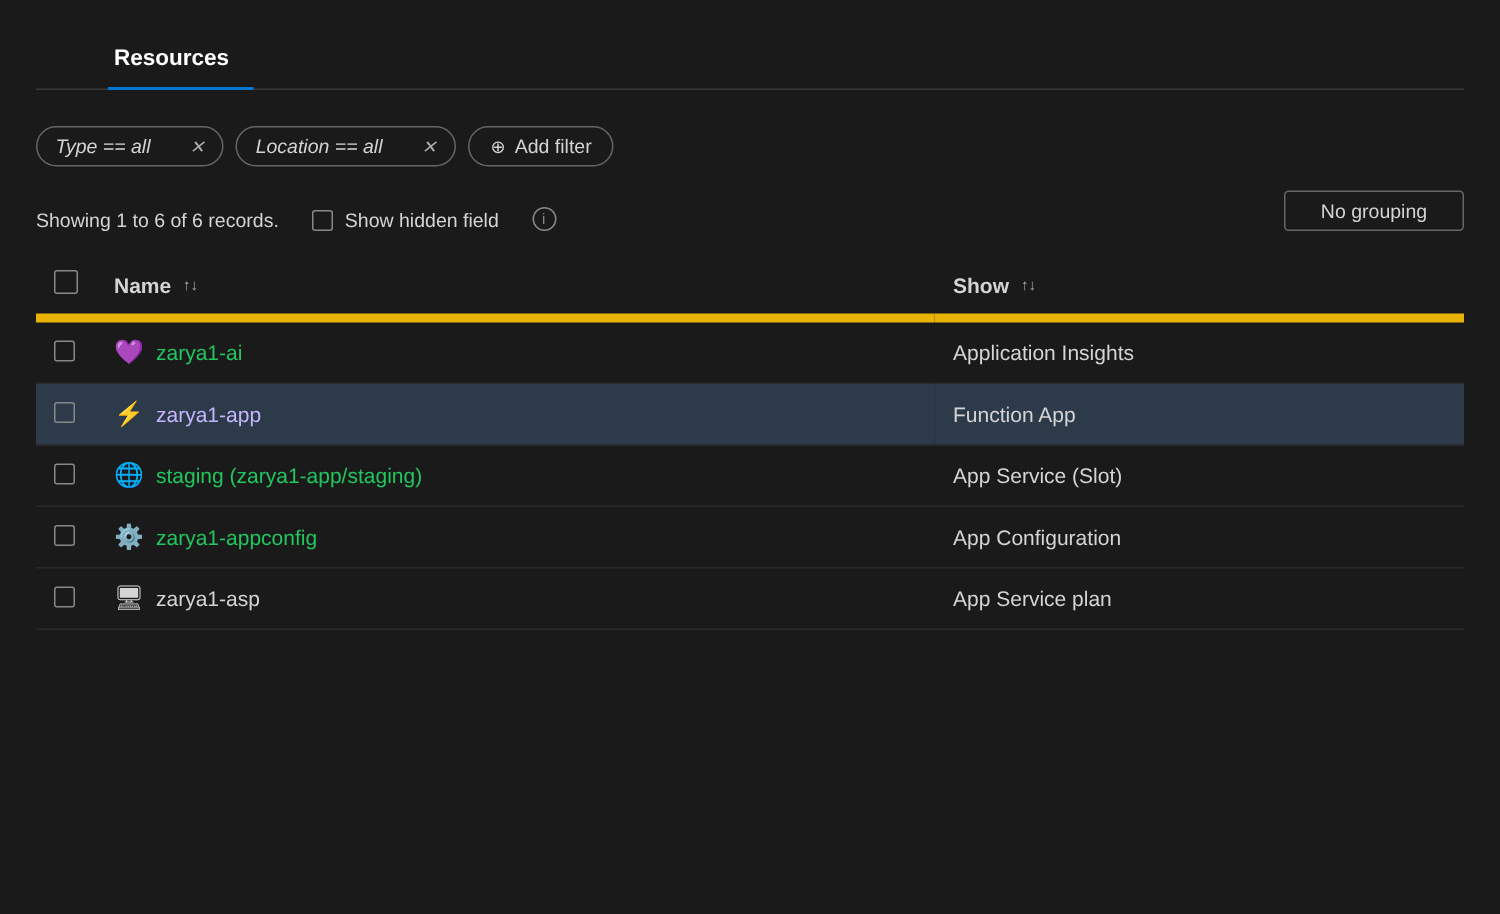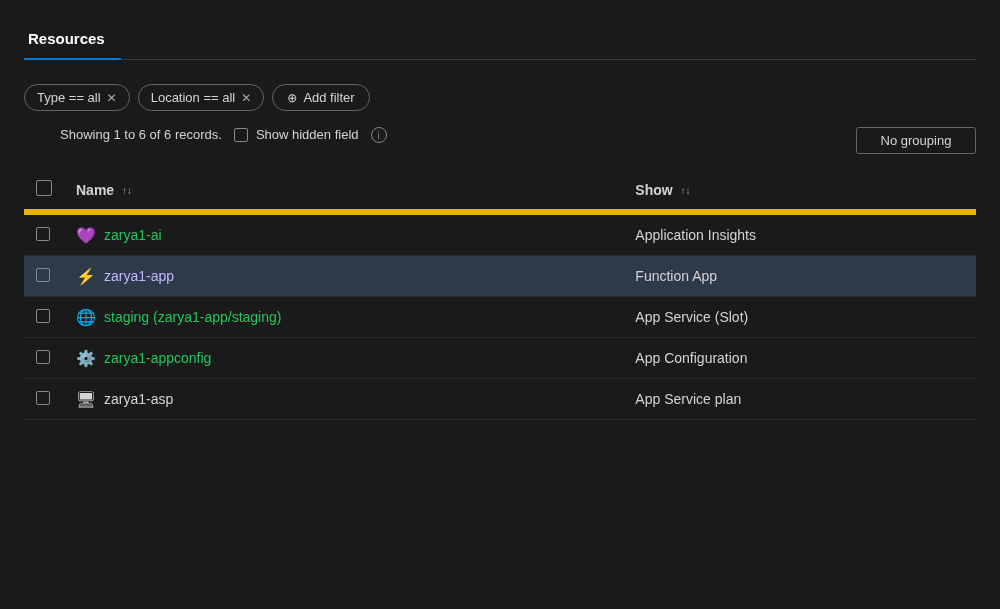--- a/index.html
+++ b/index.html
@@ -26,20 +26,21 @@
       border-bottom: 1px solid #3a3a3a;
     }
     .tab {
       padding: 10px 16px 12px 4px;
       cursor: pointer;
       color: #d4d4d4;
       font-size: 15px;
       font-weight: 500;
       position: relative;
       margin-right: 16px;
+      margin-left: 48px;
     }
     .tab.active {
       color: #ffffff;
       font-weight: 700;
     }
     .tab.active::after {
       content: '';
       position: absolute;
       bottom: -1px;
       left: 0;
@@ -64,28 +65,29 @@
       color: #888;
       padding: 6px 12px;
       font-size: 13px;
       width: 200px;
       cursor: text;
     }
 
     .filter-pill {
       display: flex;
       align-items: center;
-      gap: 4px;
+      gap: 24px;
       background: transparent;
       border: 1px solid #666;
       border-radius: 16px;
       padding: 5px 12px;
       color: #d4d4d4;
       font-size: 13px;
       cursor: pointer;
+      font-style: italic;
     }
     .filter-pill .close-x {
       color: #aaa;
       font-size: 12px;
       cursor: pointer;
       margin-left: 2px;
     }
 
     .add-filter-btn {
       display: flex;
@@ -96,24 +98,23 @@
       border-radius: 16px;
       padding: 5px 14px;
       color: #d4d4d4;
       font-size: 13px;
       cursor: pointer;
     }
 
     
     .records-bar {
       display: flex;
-      align-items: flex-start;
-      gap: 12px;
+      align-items: flex-end;
+      gap: 22px;
       margin-bottom: 16px;
-      margin-left: 36px;
     }
     .records-text {
       color: #d4d4d4;
       font-size: 13px;
     }
     .checkbox-label {
       display: flex;
       align-items: center;
       gap: 8px;
       cursor: pointer;

